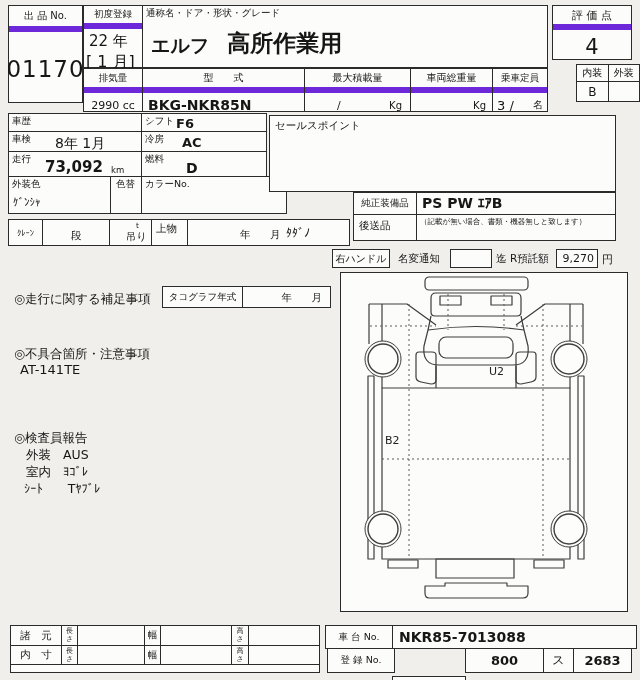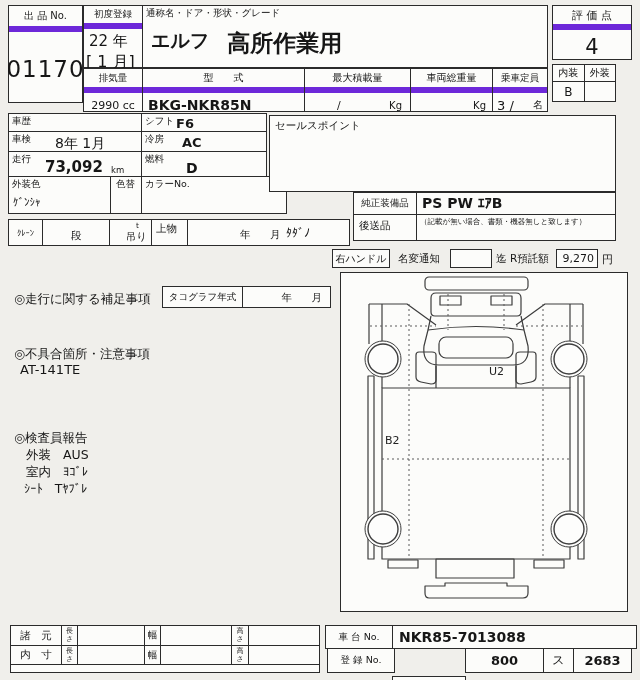--- a/index.html
+++ b/index.html
@@ -28,32 +28,32 @@
   </div>
 
   <div class="cell" style="left:83px;top:5px;width:60px;height:63px">
     <div class="ch f9" style="height:17px">初度登録</div>
     <div style="padding:3px 0 0 5px;font-size:15px">22 年</div>
     <div style="padding:1px 0 0 2px;font-size:16px">[ 1 月]</div>
   </div>
 
   <div class="cell" style="left:142px;top:5px;width:406px;height:63px">
     <div class="lab">通称名・ドア・形状・グレード</div>
-    <div style="position:absolute;left:8px;bottom:8px;display:flex;align-items:flex-start">
+    <div style="position:absolute;left:8px;bottom:8px;display:flex;align-items:flex-end">
       <span class="b" style="font-size:19px">エルフ</span>
       <span class="b" style="font-size:23px;margin-left:18px">高所作業用</span>
     </div>
   </div>
 
   <div class="cell" style="left:552px;top:5px;width:80px;height:55px">
     <div class="ch f11" style="height:18px">評 価 点</div>
     <div class="cen" style="height:33px;font-size:21px">4</div>
   </div>
 
-  <div class="cell" style="left:552px;top:64px;width:64px;height:38px">
+  <div class="cell" style="left:576px;top:64px;width:64px;height:38px">
     <div style="display:flex;height:16px;border-bottom:1px solid #2b2b2b">
       <div class="cen f10" style="width:50%;border-right:1px solid #2b2b2b">内装</div>
       <div class="cen f10" style="width:50%">外装</div>
     </div>
     <div style="display:flex;height:20px">
       <div class="cen f12" style="width:50%;border-right:1px solid #2b2b2b">B</div>
       <div class="cen f12" style="width:50%"></div>
     </div>
   </div>
 
@@ -182,21 +182,21 @@
   <span class="nb f125" style="left:26px;top:447px">
     <span>外装</span>
     <span style="margin-left:8px">AUS</span>
   </span>
   <span class="nb f125" style="left:26px;top:464px">
     <span>室内</span>
     <span style="margin-left:8px">ﾖｺﾞﾚ</span>
   </span>
   <span class="nb f125" style="left:24px;top:481px">
     <span>ｼｰﾄ</span>
-    <span style="margin-left:8px">Tﾔﾌﾞﾚ</span>
+    <span style="margin-left:21px">Tﾔﾌﾞﾚ</span>
   </span>
 
   <div class="cell" style="left:340px;top:272px;width:288px;height:340px">
     <svg width="286" height="338" viewBox="0 0 286 338">
       <g stroke="#3d3d3d" fill="none" stroke-width="1.2" stroke-linejoin="round">
         <rect x="84" y="4" width="103" height="13" rx="4"></rect>
         <path d="M95,20 h80 q5,0 5,5 v14 q0,4 -4,4 h-82 q-4,0 -4,-4 v-14 q0,-5 5,-5 z"></path>
         <rect x="99" y="23" width="21" height="9"></rect>
         <rect x="150" y="23" width="21" height="9"></rect>
         <path d="M90,43 l-3,14"></path>

